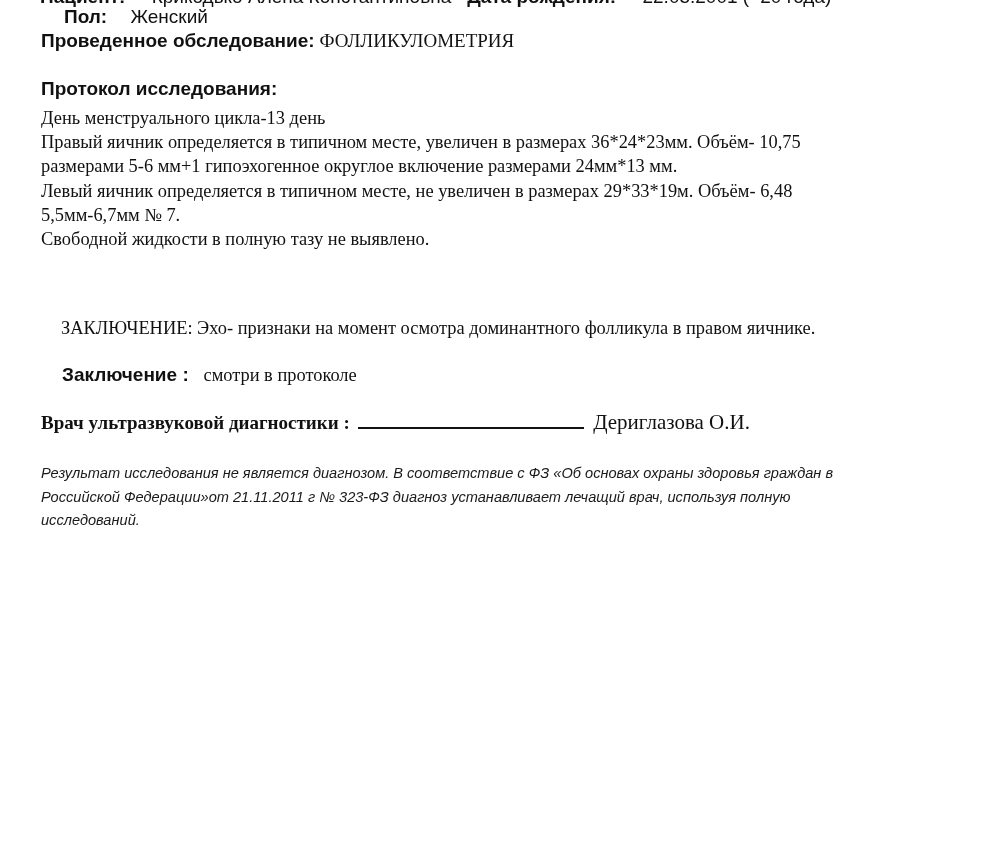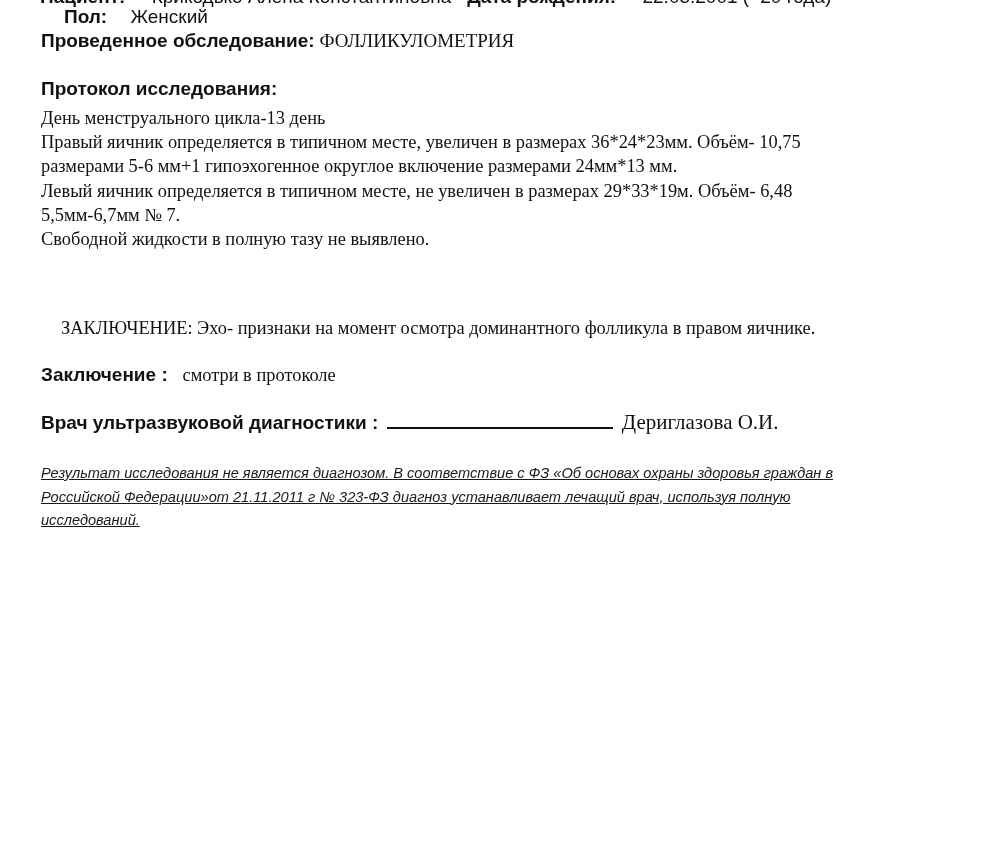--- a/index.html
+++ b/index.html
@@ -72,51 +72,51 @@
       line-height: 24px;
       margin-left: 20px;
     }
 
     .conclusion-row {
       left: 41px;
       top: 363px;
       font-size: 19px;
       line-height: 24px;
     }
-    .conclusion-row .label { font-weight: bold; margin-right: 10px; }
+    .conclusion-row .label { font-weight: bold; margin-right: 10px; margin-left: 21px; }
     .conclusion-row .value { font-size: 18.4px; }
 
     .doctor-row {
       left: 41px;
       top: 410px;
       font-size: 19px;
       line-height: 24px;
     }
-    .doctor-row .label { font-weight: bold; }
+    .doctor-row .label { font-weight: bold; font-family: Liberation Serif, serif; }
     .doctor-row .sig-line {
       display: inline-block;
       width: 226px;
       border-bottom: 2px solid #111;
       height: 16px;
       margin: 0 4px 0 4px;
       vertical-align: baseline;
     }
     .doctor-row .name { font-size: 21px; }
 
     .disclaimer {
       position: absolute;
       left: 41px;
       top: 462px;
       width: 900px;
       font-size: 14.6px;
       line-height: 23.5px;
       font-style: italic;
       color: #1a1a1a;
     }
-    .disclaimer .line { display: block; white-space: nowrap; height: 23.5px; text-decoration: underline; }
+    .disclaimer .line { display: block; white-space: nowrap; height: 23.5px; }
   </style>
 </head>
 <body>
 
 <div class="page">
 
   <div class="abs top-line sans">
     <span class="bold">Пациент:</span>
     &nbsp;&nbsp;&nbsp;
     <span>Крикодько Алена Константиновна</span>

